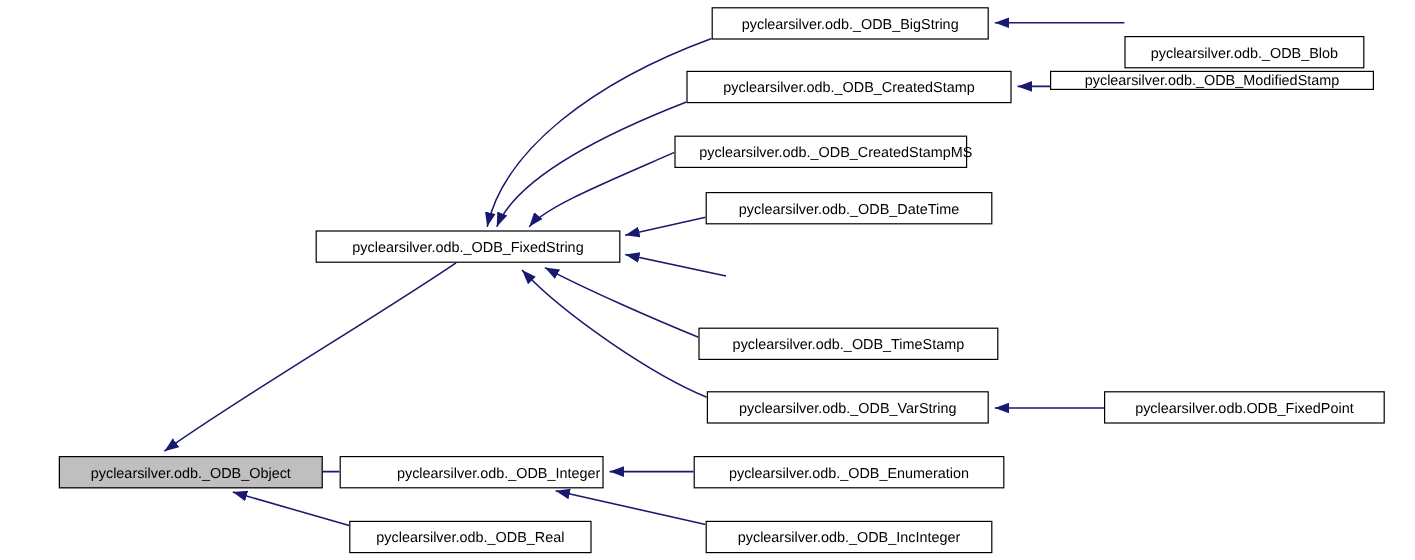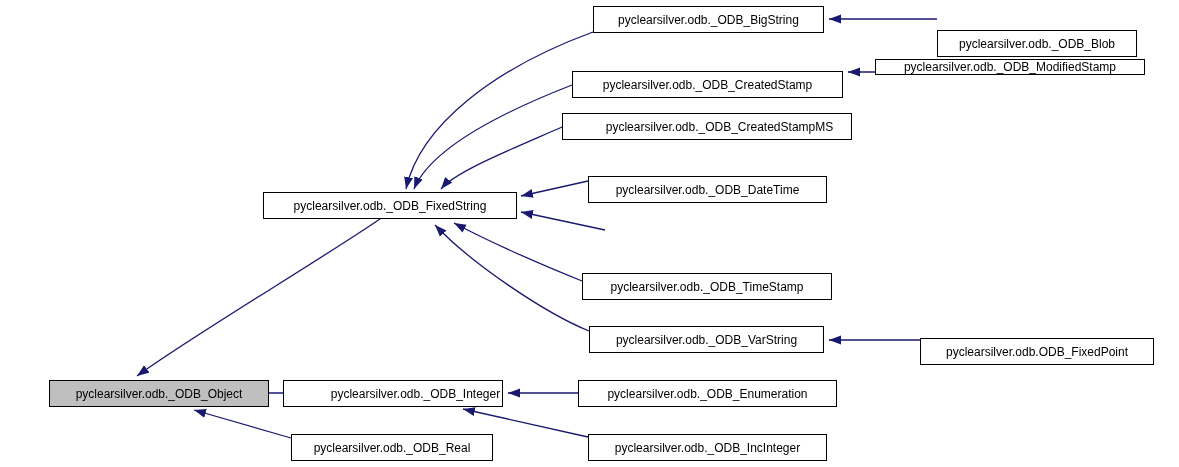--- a/index.html
+++ b/index.html
@@ -51,25 +51,25 @@
     <path class="edge" d="M901,72 L848,72" marker-end="url(#arrow)"></path>
     <path class="edge" d="M920,340 L829,340" marker-end="url(#arrow)"></path>
     <path class="edge" d="M578,393 L508,393" marker-end="url(#arrow)"></path>
     <path class="edge" d="M588,437 L463,409" marker-end="url(#arrow)"></path>
   </svg>
 
   <div class="node highlight" style="left:2px;   top:380px; width:220px; height:27px;margin-left:47px;">pyclearsilver.odb._ODB_Object</div>
   <div class="node" style="left:263px; top:192px; width:254px; height:27px;">pyclearsilver.odb._ODB_FixedString</div>
   <div class="node" style="left:593px; top:6px;   width:231px; height:27px;">pyclearsilver.odb._ODB_BigString</div>
   <div class="node" style="left:937px; top:6px;   width:200px; height:27px;margin-top:24px;">pyclearsilver.odb._ODB_Blob</div>
-  <div class="node" style="left:572px; top:71px;  width:271px; height:27px;">pyclearsilver.odb._ODB_CreatedStamp</div>
+  <div class="node" style="left:572px; top:59px;  width:271px; height:27px;">pyclearsilver.odb._ODB_CreatedStamp</div>
   <div class="node" style="left:875px; top:59px;  width:270px; height:16px;text-align:center;">pyclearsilver.odb._ODB_ModifiedStamp</div>
-  <div class="node" style="left:562px; top:113px; width:290px; height:27px;padding-left:25px;">pyclearsilver.odb._ODB_CreatedStampMS</div>
-  <div class="node" style="left:588px; top:176px; width:239px; height:27px;">pyclearsilver.odb._ODB_DateTime</div>
+  <div class="node" style="left:562px; top:113px; width:244px; height:27px;padding-left:25px;">pyclearsilver.odb._ODB_CreatedStampMS</div>
+  <div class="node" style="left:588px; top:160px; width:239px; height:27px;">pyclearsilver.odb._ODB_DateTime</div>
   <div class="node" style="left:582px; top:273px; width:250px; height:27px;">pyclearsilver.odb._ODB_TimeStamp</div>
   <div class="node" style="left:589px; top:326px; width:235px; height:27px;">pyclearsilver.odb._ODB_VarString</div>
-  <div class="node" style="left:920px; top:326px; width:234px; height:27px;margin-top:12px;">pyclearsilver.odb.ODB_FixedPoint</div>
+  <div class="node" style="left:920px; top:326px; width:234px; height:27px;">pyclearsilver.odb.ODB_FixedPoint</div>
   <div class="node" style="left:283px; top:380px; width:220px; height:27px;padding-left:45px;">pyclearsilver.odb._ODB_Integer</div>
   <div class="node" style="left:291px; top:434px; width:202px; height:27px;">pyclearsilver.odb._ODB_Real</div>
   <div class="node" style="left:578px; top:380px; width:259px; height:27px;">pyclearsilver.odb._ODB_Enumeration</div>
   <div class="node" style="left:588px; top:434px; width:239px; height:27px;">pyclearsilver.odb._ODB_IncInteger</div>
 
 </div>
 
 </body></html>

